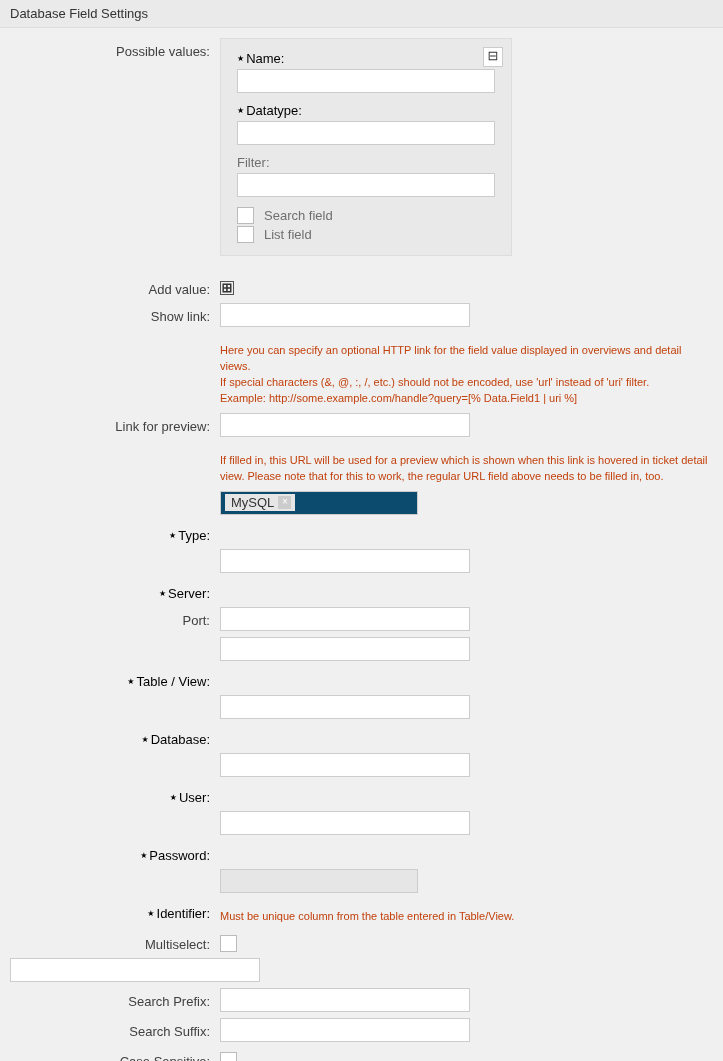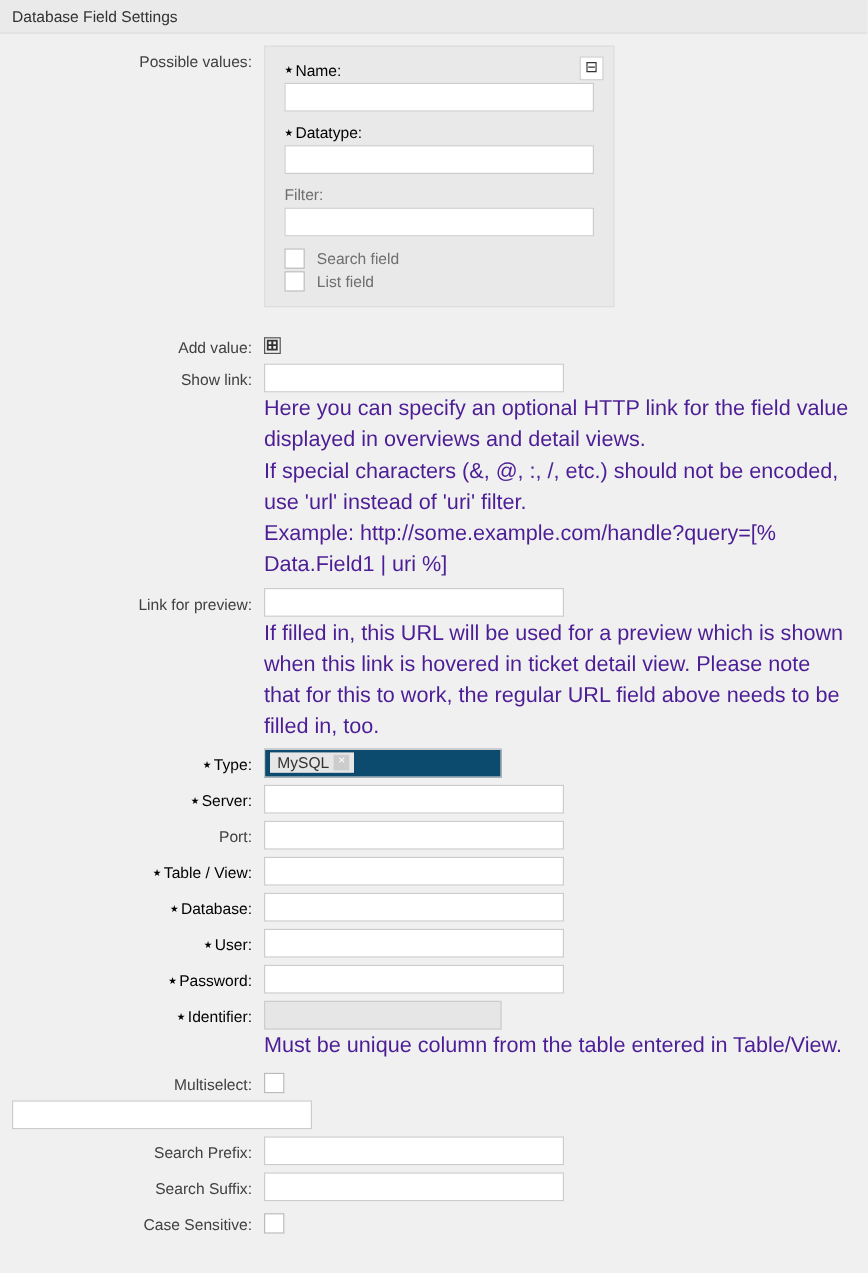--- a/index.html
+++ b/index.html
@@ -37,30 +37,30 @@
   flex-shrink: 0;
 }
 .label-col .req {
   color: #000;
   font-weight: normal;
   margin-right: 2px;
   position: relative;
   top: -2px;
   font-size: 8px;
 }
-.label-col.reqlabel { color: #000; }
+.label-col.reqlabel { color: #000; margin-top: 31px; }
 .field-col {
   flex: 1;
   min-width: 0;
 }
 .helptext {
-  color: #4c1d95;
+  color: #c2410c;
   line-height: 1.45;
-  margin-top: 0;
-  font-size: 18px;
+  margin-top: 16px;
+  font-size: 11px;
   max-width: 490px;
 }
 input[type="text"], input[type="password"] {
   width: 250px;
   height: 24px;
   border: 1px solid #ccc;
   background: #fff;
   padding: 2px 6px;
   font-size: 13px;
 }

